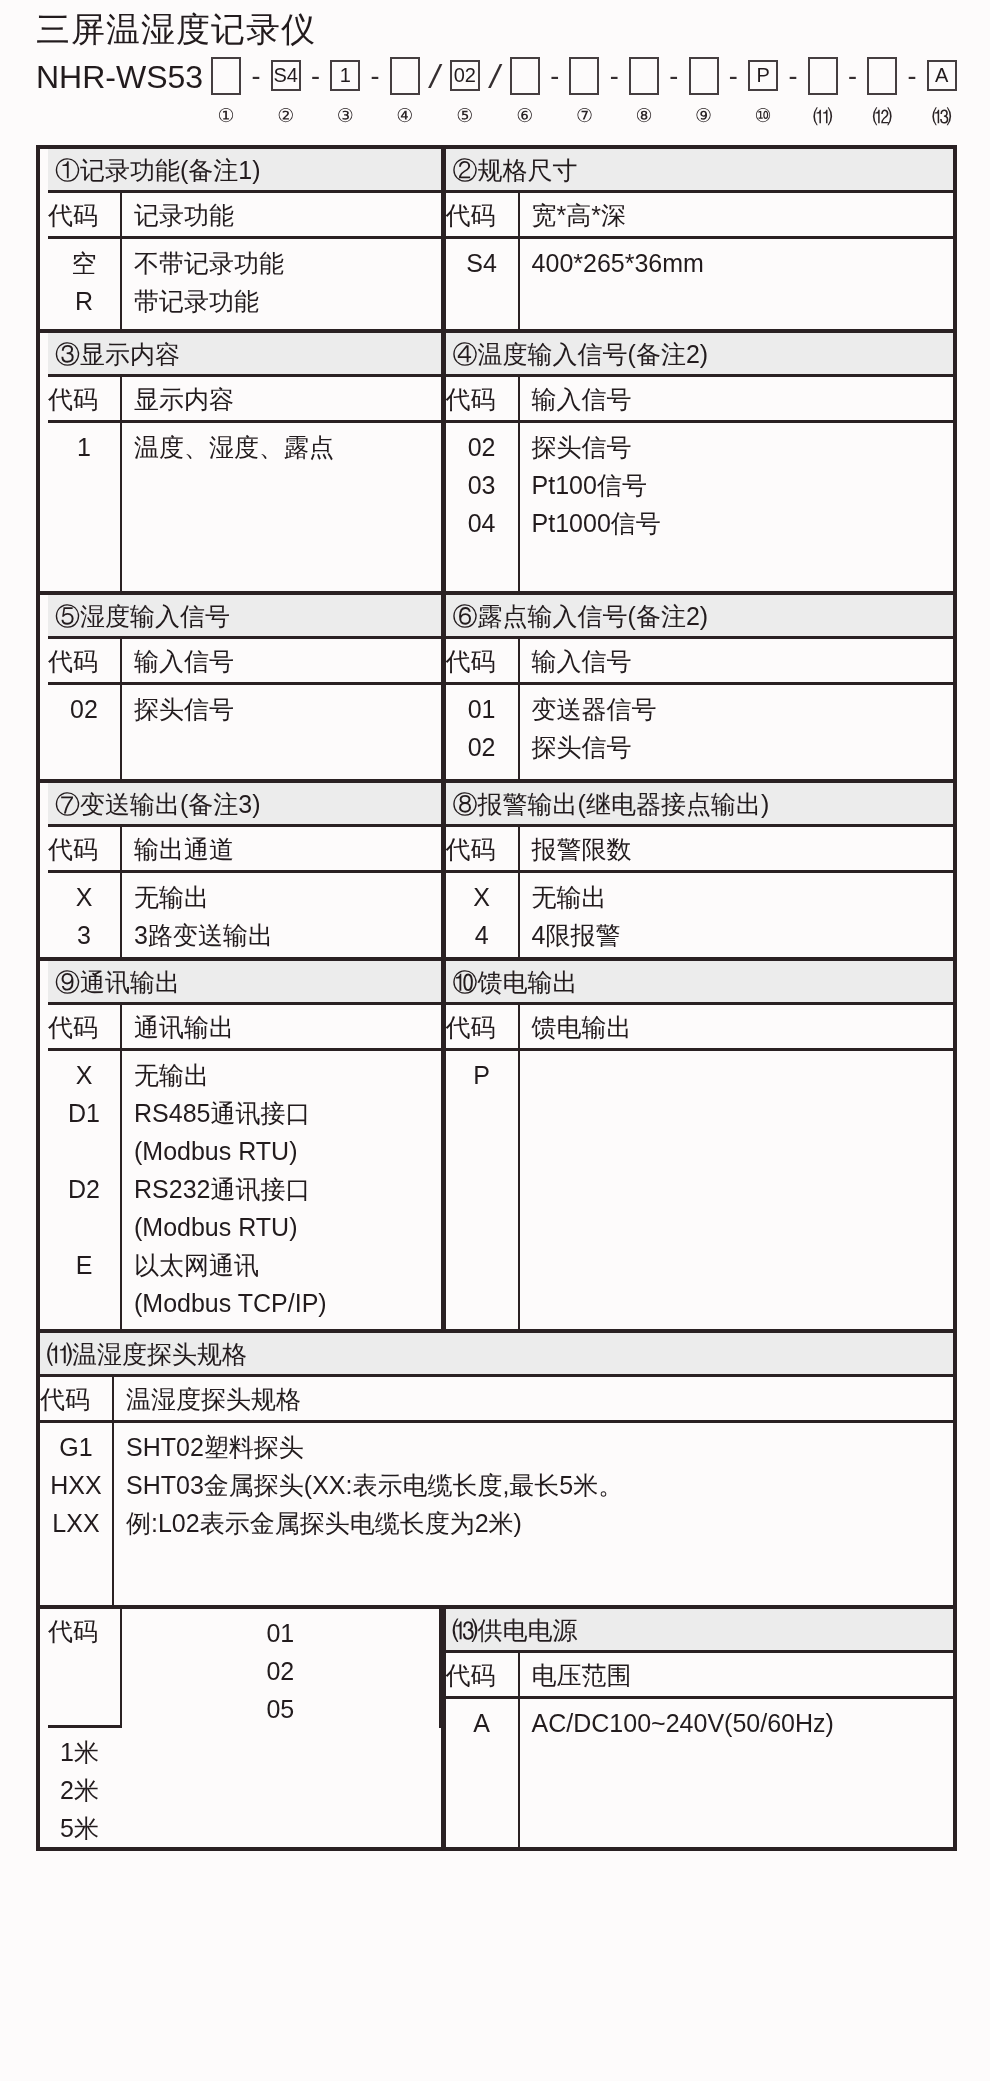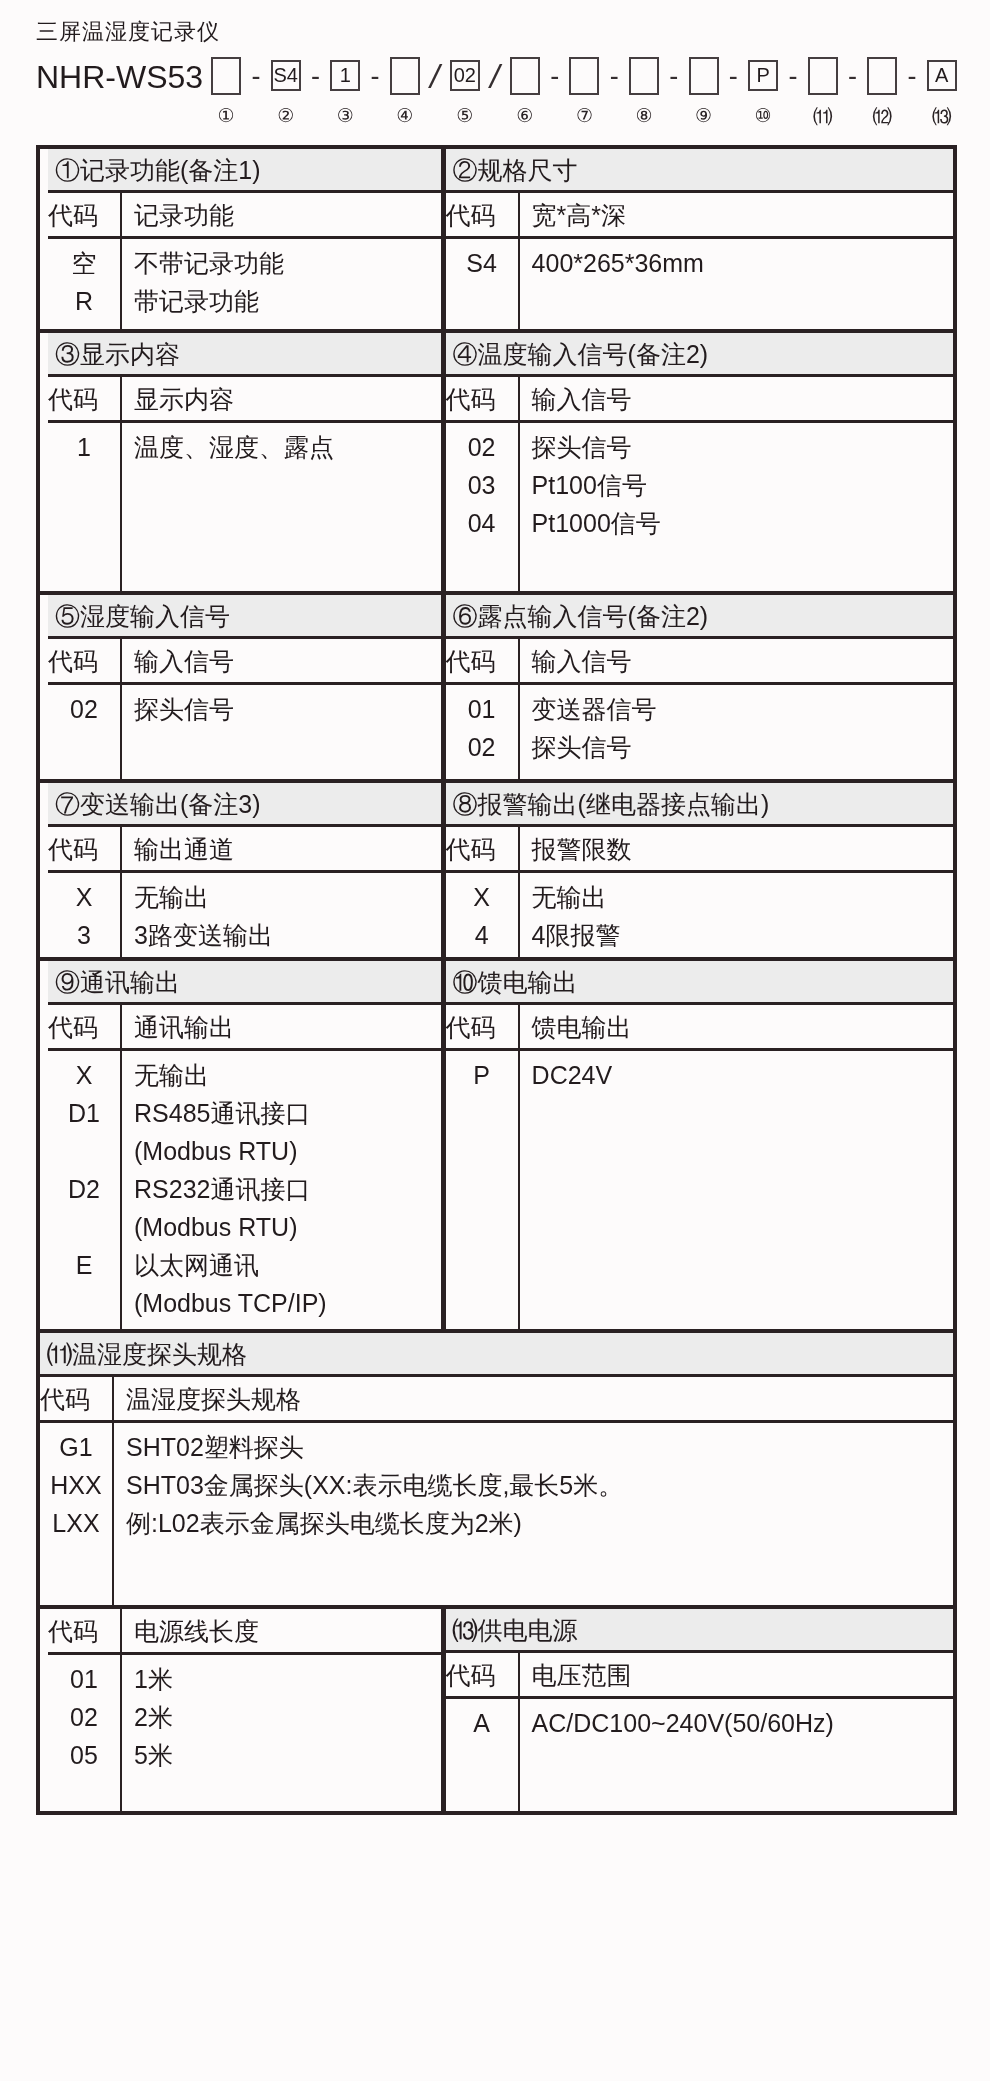--- a/index.html
+++ b/index.html
@@ -7,21 +7,21 @@
     position:relative;
     width:990px;height:2081px;
     box-sizing:border-box;
     padding:16px 33px 0 36px;
     background:#fdfbfb;
     color:#221b1d;
     font-family:"Liberation Sans", sans-serif;
     overflow:hidden;
   }
   
-  .doc-title{font-size:22px;line-height:32px;letter-spacing:1px;}
+  .doc-title{font-size:34px;line-height:32px;letter-spacing:1px;font-family:Liberation Mono, monospace;}
   .model-line{display:flex;align-items:flex-start;margin-top:9px;}
   .model-prefix{font-size:32px;line-height:40px;margin-right:8px;white-space:nowrap;}
   .segments{flex:1;display:flex;justify-content:space-between;align-items:flex-start;}
   .unit{display:flex;flex-direction:column;align-items:center;}
   .mbox{
     box-sizing:border-box;width:30px;height:38px;
     border:2px solid #453e40;background:#fdfbfb;
     display:flex;align-items:center;justify-content:center;
     font-size:21px;color:#221b1d;
   }
@@ -302,23 +302,20 @@
           </div>
         </div>
         <div class="sec sec-right" data-sec="10">
           <div class="sec-title">⑩馈电输出</div>
           <div class="sec-grid">
             <div class="cell-hdr code-hdr">代码</div>
             <div class="cell-hdr desc-hdr">馈电输出</div>
             <div class="body-col body-left">
               <div class="line code-line">P</div>
             </div>
-            <div class="body-col body-right">
-              <div class="line desc-line">DC24V</div>
-            </div>
           </div>
         </div>
       </div>
       <div class="trow">
         <div class="sec sec-full" data-sec="11">
           <div class="sec-title">⑾温湿度探头规格</div>
           <div class="sec-grid">
             <div class="cell-hdr code-hdr">代码</div>
             <div class="cell-hdr desc-hdr">温湿度探头规格</div>
             <div class="body-col body-left">
@@ -332,21 +329,20 @@
               <div class="line desc-line">SHT03金属探头(XX:表示电缆长度,最长5米。</div>
               <div class="line desc-line">例:L02表示金属探头电缆长度为2米)</div>
             </div>
           </div>
         </div>
       </div>
       <div class="trow">
         <div class="sec sec-left" data-sec="12">
           <div class="sec-grid">
             <div class="cell-hdr code-hdr">代码</div>
-            <div class="cell-hdr desc-hdr">电源线长度</div>
             <div class="body-col body-left">
               <div class="line code-line">01</div>
               <div class="line code-line">02</div>
               <div class="line code-line">05</div>
             </div>
             <div class="body-col body-right">
               <div class="line desc-line">1米</div>
               <div class="line desc-line">2米</div>
               <div class="line desc-line">5米</div>
             </div>

